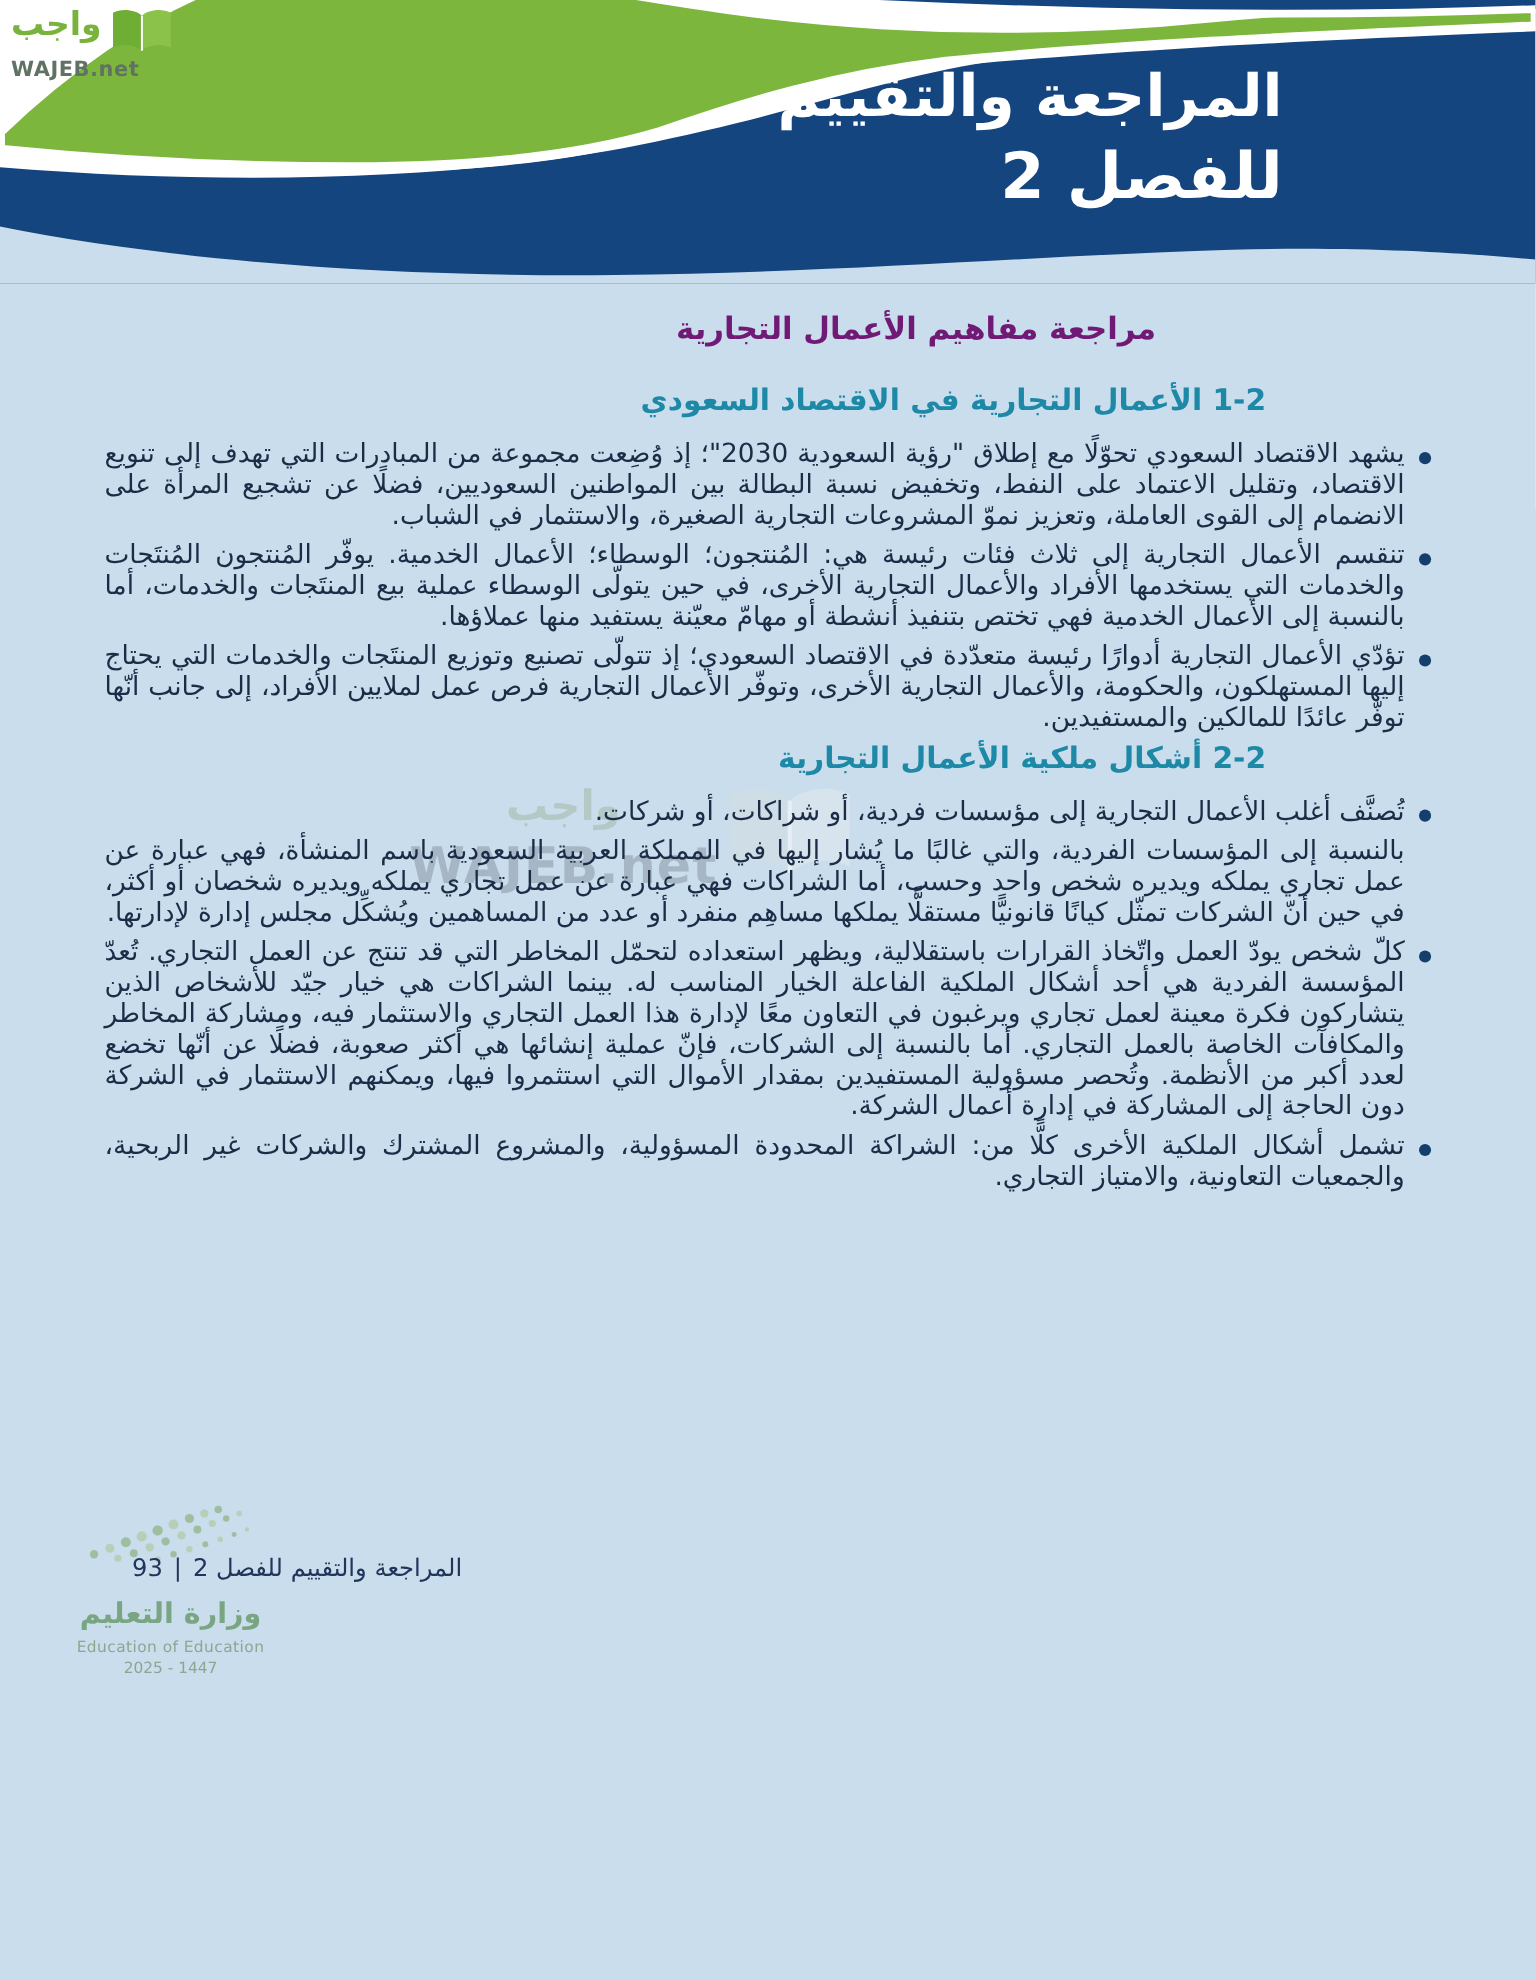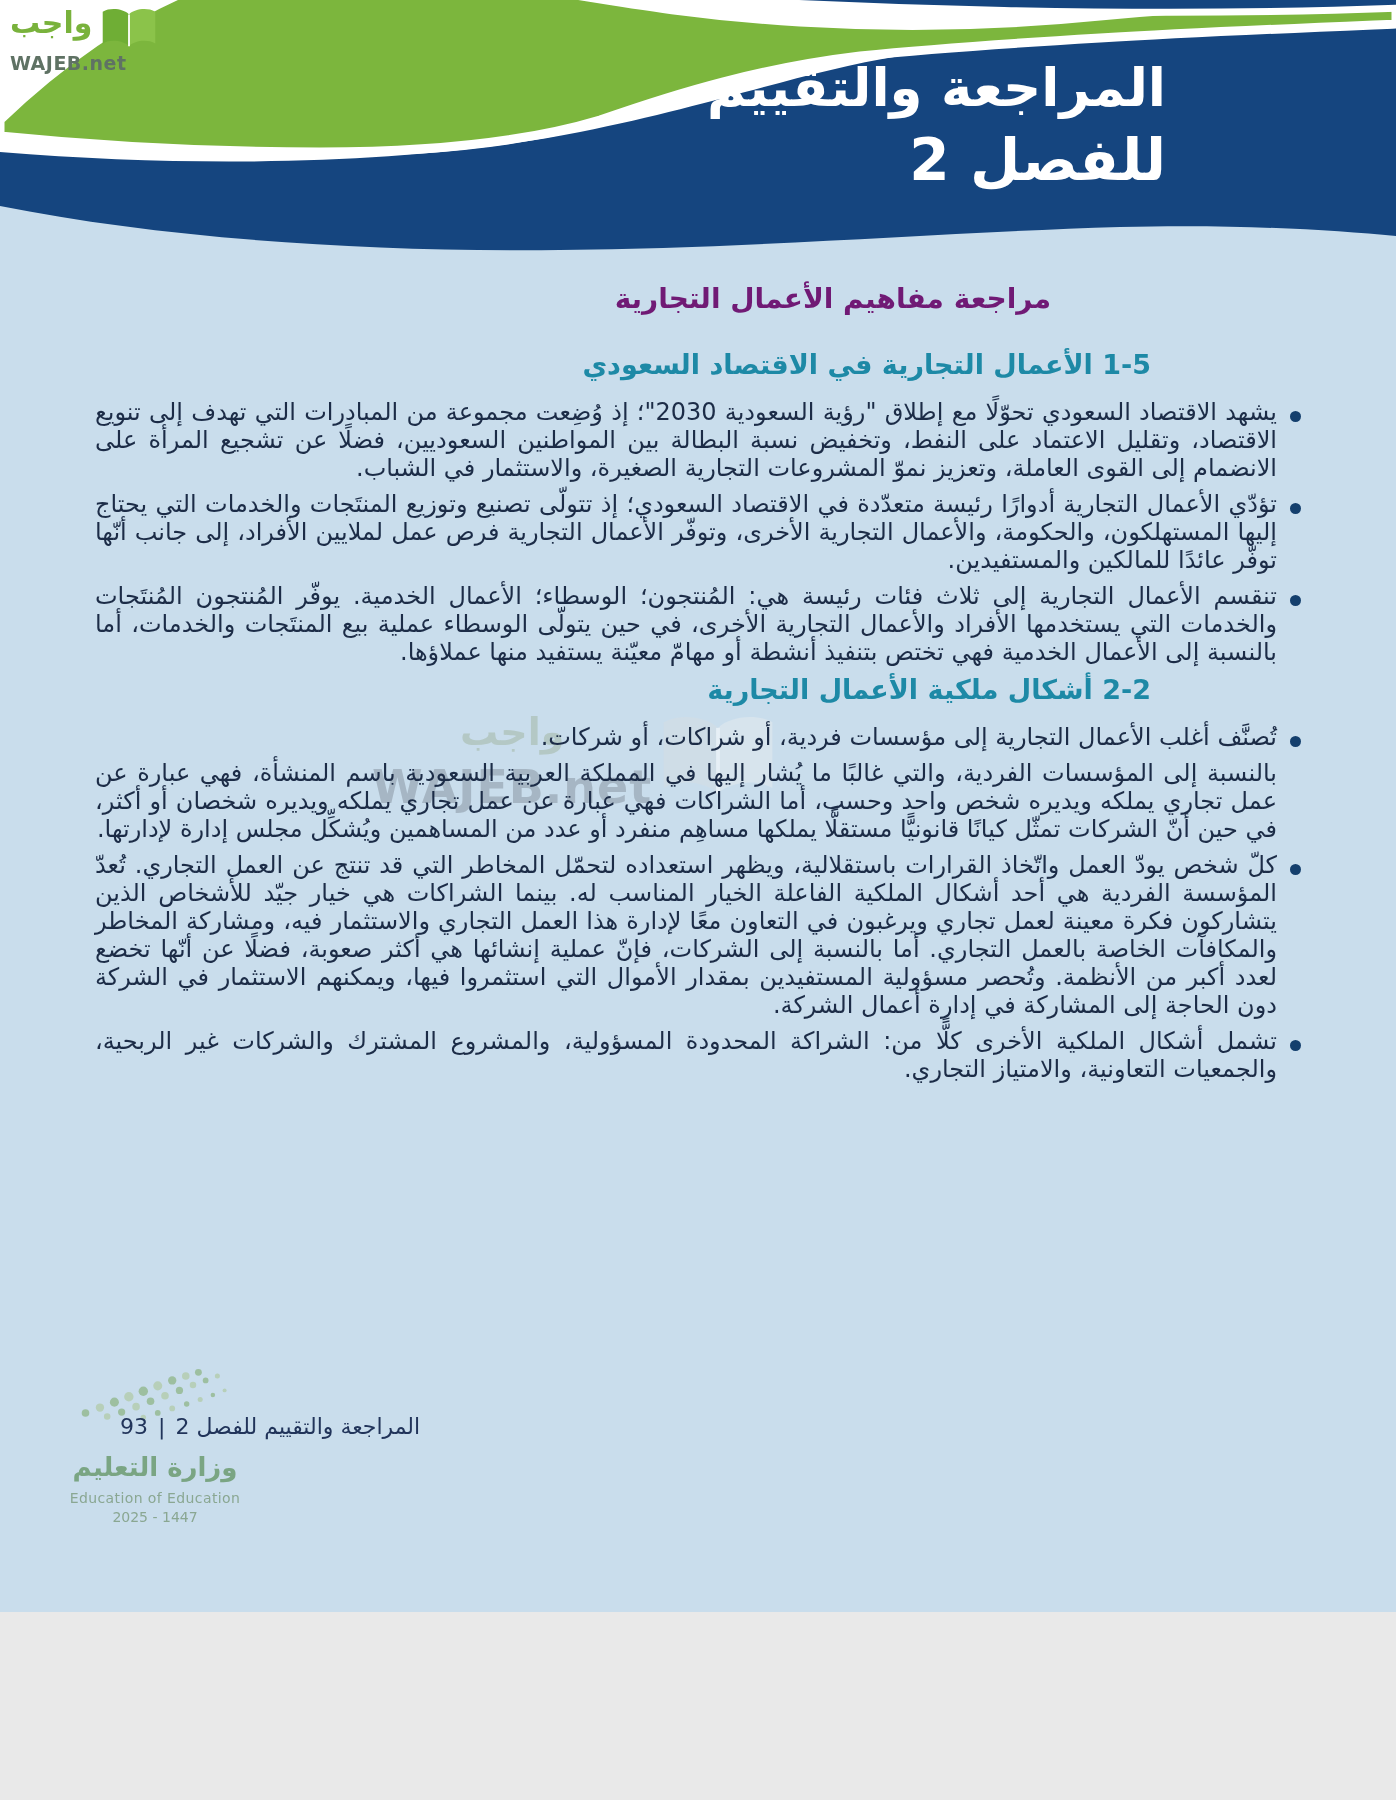--- a/index.html
+++ b/index.html
@@ -1,19 +1,19 @@
 <!DOCTYPE html>
 <html lang="ar"><head>
 <meta charset="utf-8">
 <style>
   * { box-sizing: border-box; }
   html,body { margin:0; padding:0; background:#e9e9e9; }
   .page {
     position: relative;
-    width: 1396px; height: 1612px;
+    width: 1396px; height: 1800px;
     background: #c9ddec;
     overflow: hidden;
     font-family: "DejaVu Sans", sans-serif;
     margin: 0 auto;
   }
 
   
   .header { position:absolute; top:0; left:0; width:1396px; height:258px; }
   .header svg { display:block; }
 
@@ -109,33 +109,33 @@
         <line x1="32" y1="8" x2="32" y2="43" stroke="#ffffff" stroke-width="2"></line>
       </svg>
     </span>
   </div>
 
   <main class="content">
 
     <h2 class="main-heading">مراجعة مفاهيم الأعمال التجارية</h2>
 
     <section class="section-1">
-      <h3 class="sub-heading">1-5 الأعمال التجارية في الاقتصاد السعودي</h3>
+      <h3 class="sub-heading">1-2 الأعمال التجارية في الاقتصاد السعودي</h3>
 
       <div class="bullet">
         <span class="dot"></span>
         <p>يشهد الاقتصاد السعودي تحوّلًا مع إطلاق "رؤية السعودية 2030"؛ إذ وُضِعت مجموعة من المبادرات التي تهدف إلى تنويع الاقتصاد، وتقليل الاعتماد على النفط، وتخفيض نسبة البطالة بين المواطنين السعوديين، فضلًا عن تشجيع المرأة على الانضمام إلى القوى العاملة، وتعزيز نموّ المشروعات التجارية الصغيرة، والاستثمار في الشباب.</p>
       </div>
       <div class="bullet">
         <span class="dot"></span>
+        <p>تنقسم الأعمال التجارية إلى ثلاث فئات رئيسة هي: المُنتجون؛ الوسطاء؛ الأعمال الخدمية. يوفّر المُنتجون المُنتَجات والخدمات التي يستخدمها الأفراد والأعمال التجارية الأخرى، في حين يتولّى الوسطاء عملية بيع المنتَجات والخدمات، أما بالنسبة إلى الأعمال الخدمية فهي تختص بتنفيذ أنشطة أو مهامّ معيّنة يستفيد منها عملاؤها.</p>
+      </div>
+      <div class="bullet">
+        <span class="dot"></span>
         <p>تؤدّي الأعمال التجارية أدوارًا رئيسة متعدّدة في الاقتصاد السعودي؛ إذ تتولّى تصنيع وتوزيع المنتَجات والخدمات التي يحتاج إليها المستهلكون، والحكومة، والأعمال التجارية الأخرى، وتوفّر الأعمال التجارية فرص عمل لملايين الأفراد، إلى جانب أنّها توفّر عائدًا للمالكين والمستفيدين.</p>
-      </div>
-      <div class="bullet">
-        <span class="dot"></span>
-        <p>تنقسم الأعمال التجارية إلى ثلاث فئات رئيسة هي: المُنتجون؛ الوسطاء؛ الأعمال الخدمية. يوفّر المُنتجون المُنتَجات والخدمات التي يستخدمها الأفراد والأعمال التجارية الأخرى، في حين يتولّى الوسطاء عملية بيع المنتَجات والخدمات، أما بالنسبة إلى الأعمال الخدمية فهي تختص بتنفيذ أنشطة أو مهامّ معيّنة يستفيد منها عملاؤها.</p>
       </div>
     </section>
 
     <section class="section-2">
       <h3 class="sub-heading">2-2 أشكال ملكية الأعمال التجارية</h3>
 
       <div class="bullet">
         <span class="dot"></span>
         <p>تُصنَّف أغلب الأعمال التجارية إلى مؤسسات فردية، أو شراكات، أو شركات.</p>
       </div>

